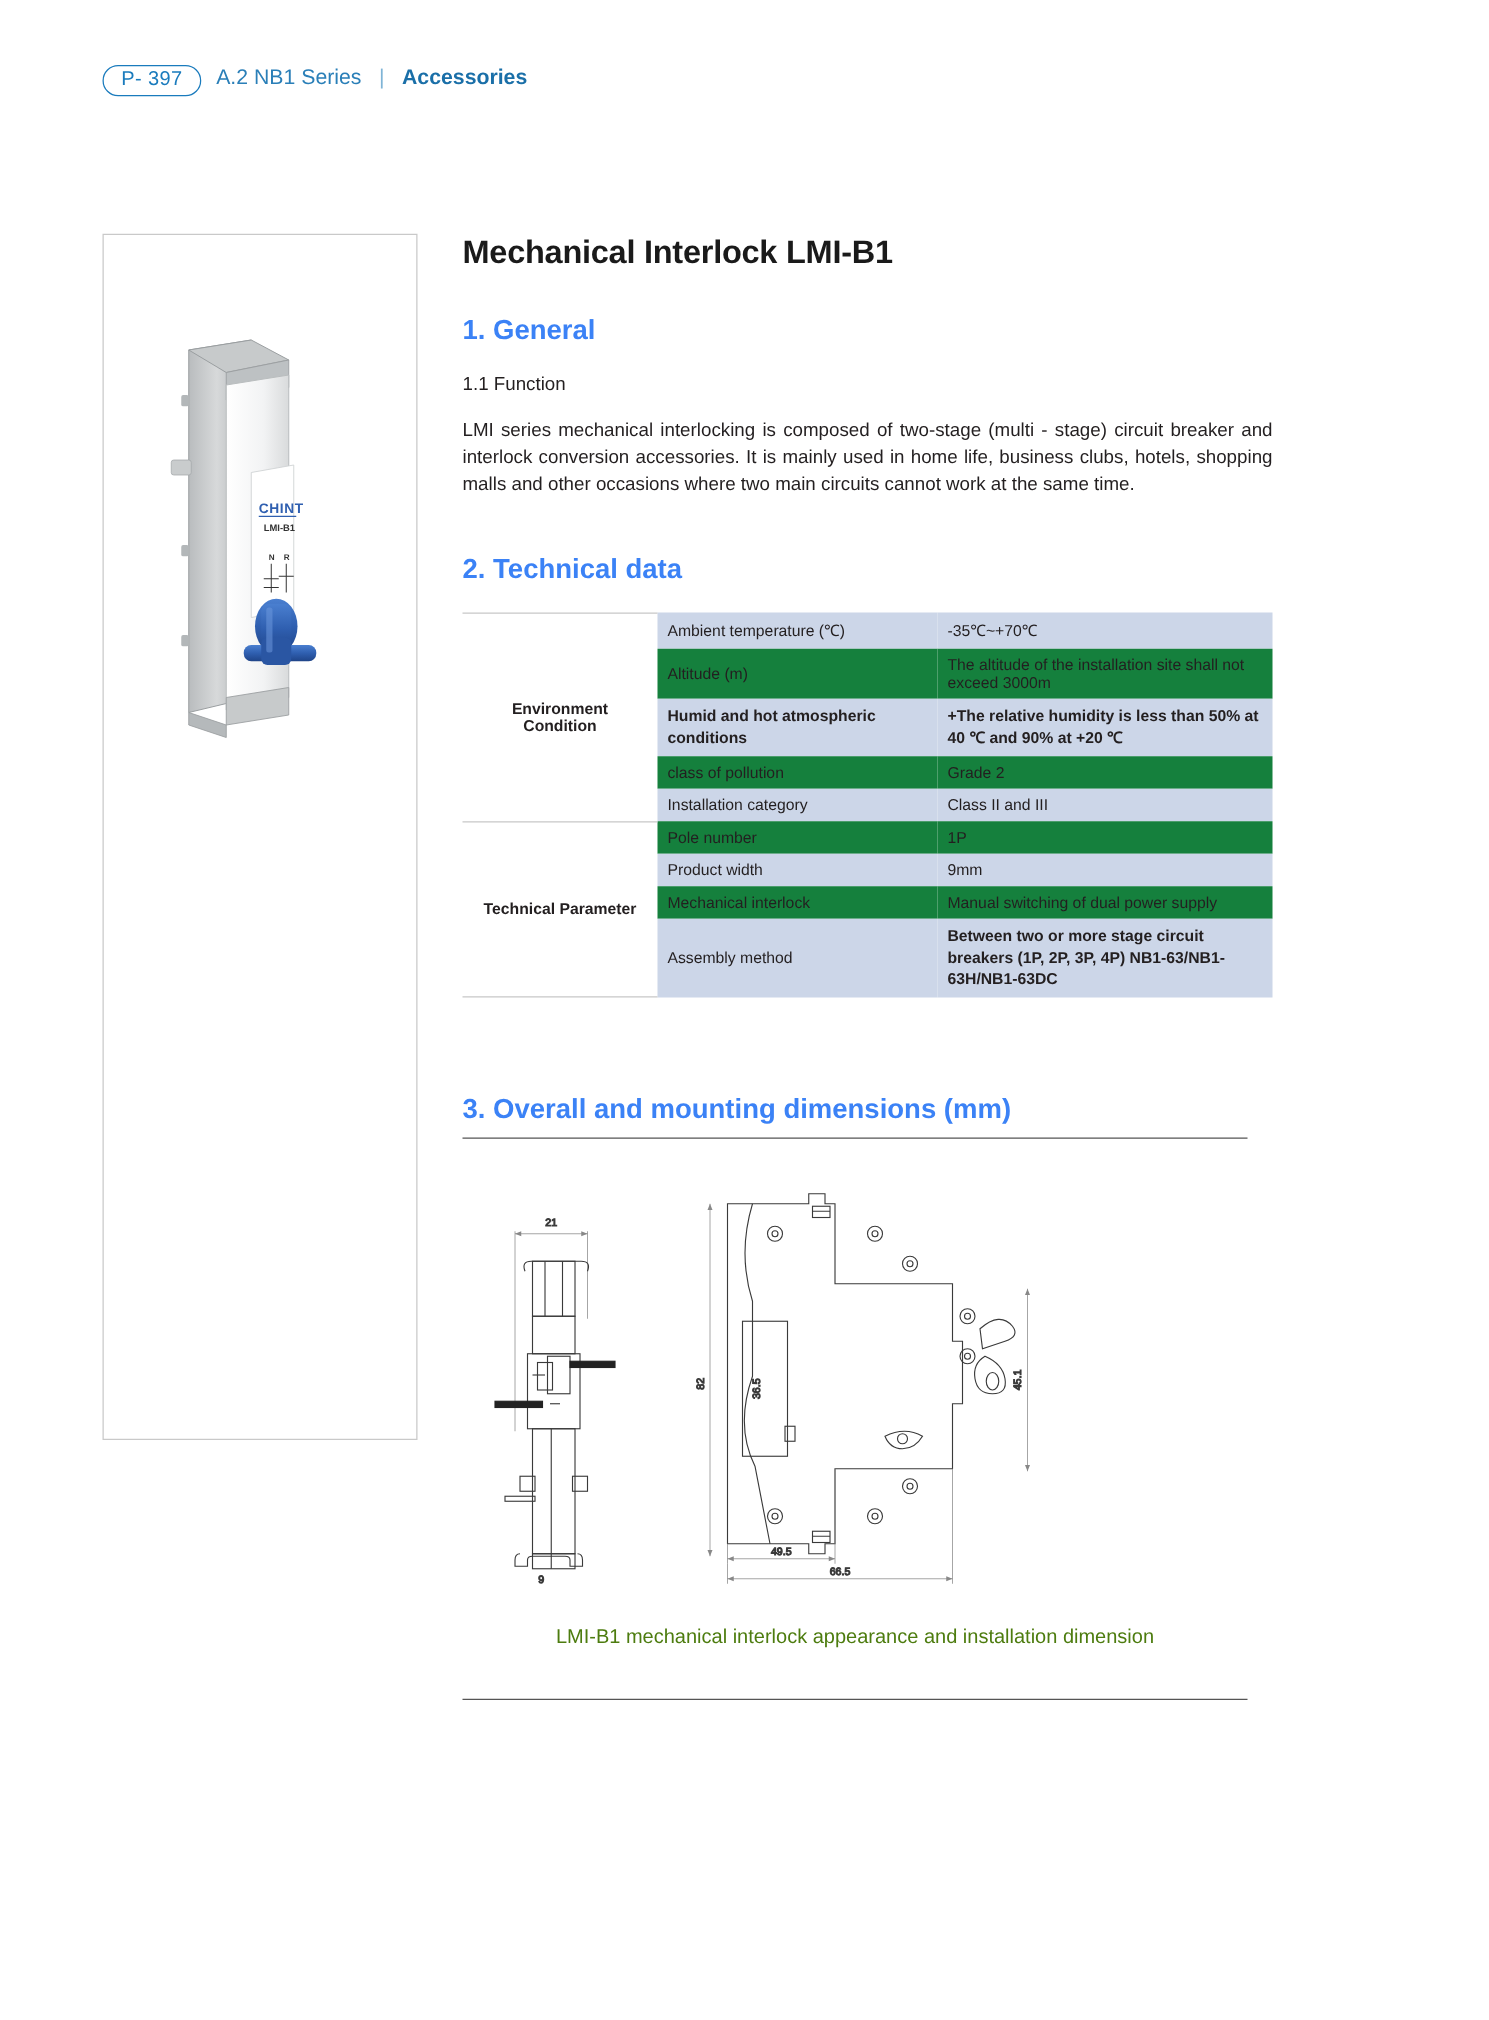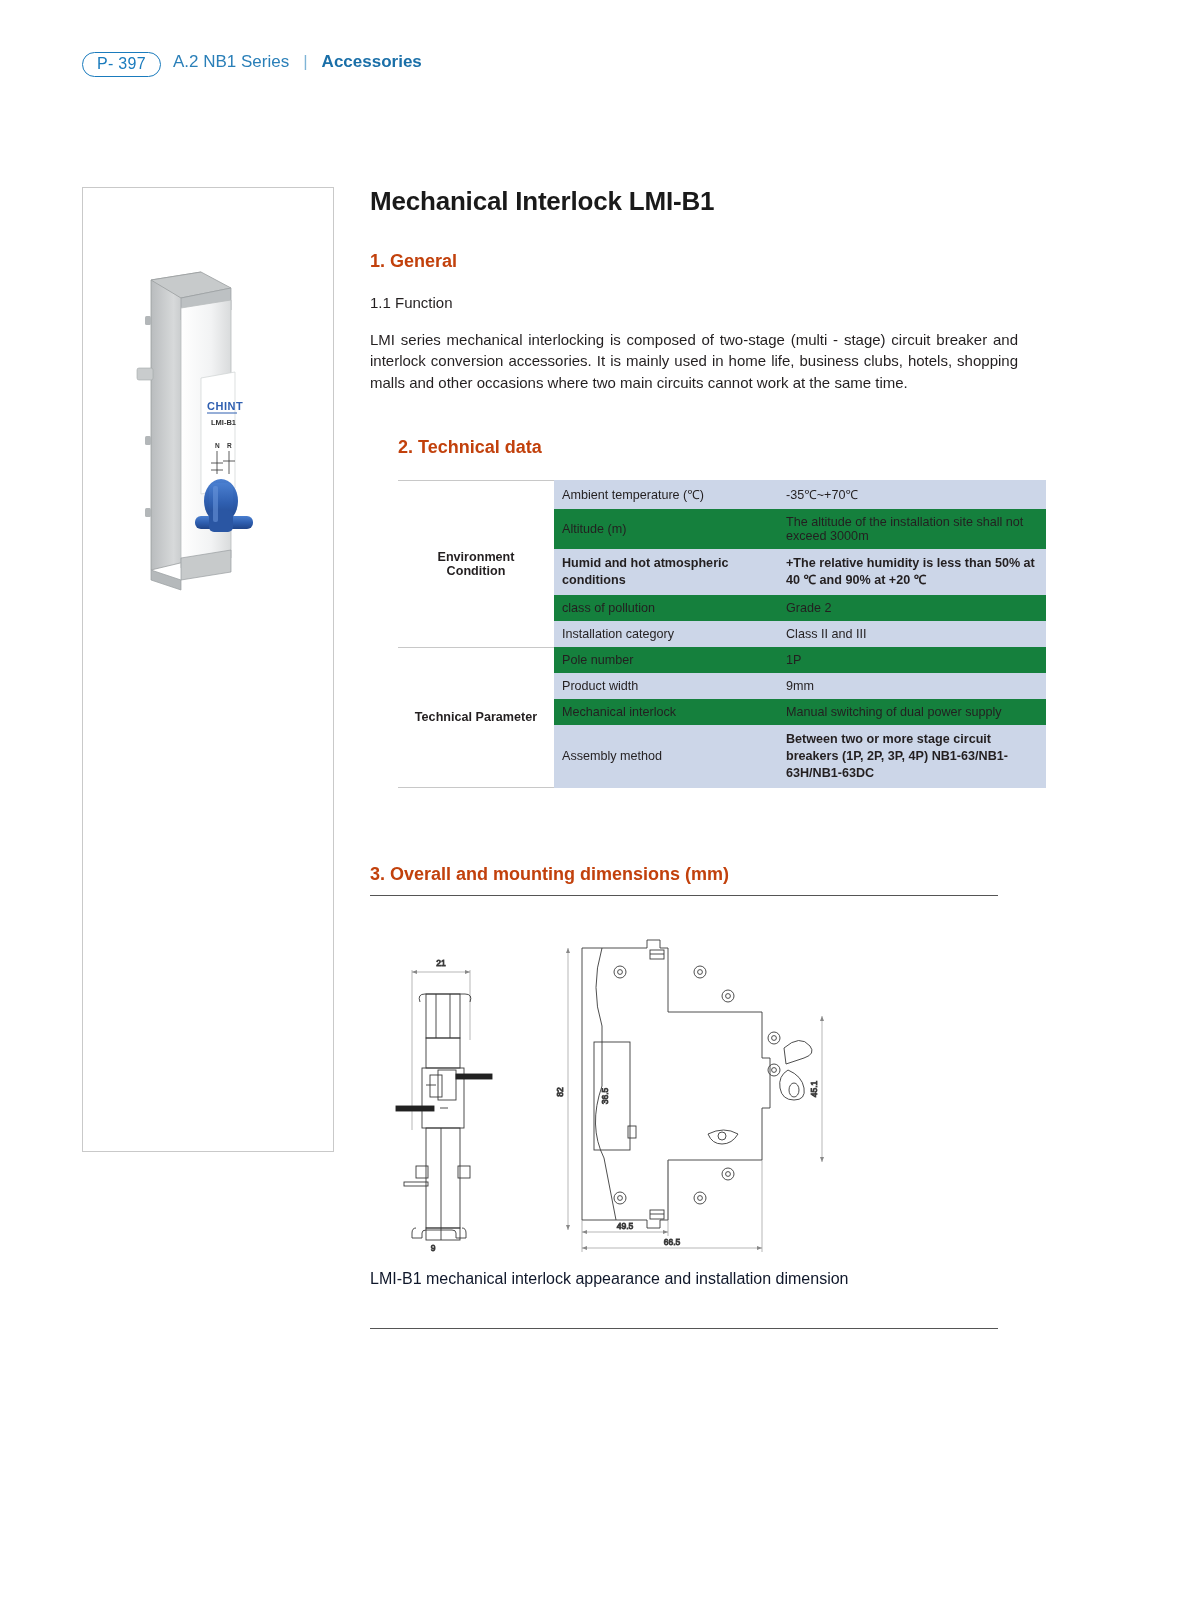--- a/index.html
+++ b/index.html
@@ -65,40 +65,40 @@
     width: 648px;
   }
   h1.title {
     font-size: 26px;
     font-weight: bold;
     margin: 0 0 34px 0;
     letter-spacing: -0.2px;
     color: #1a1a1a;
   }
   h2.section {
-    font-size: 18px;
+    font-size: 22px;
     font-weight: bold;
-    color: #c2410c;
+    color: #3b82f6;
     margin: 0 0 22px 0;
   }
   .subhead {
     font-size: 15px;
     margin: 0 0 18px 0;
     color: #231f20;
   }
   p.body {
     font-size: 15px;
     line-height: 1.42;
     margin: 0;
     text-align: justify;
     color: #231f20;
   }
 
   
-  .tech-wrap { margin-top: 44px; margin-left: 28px; }
+  .tech-wrap { margin-top: 44px; }
   table.tech {
     border-collapse: collapse;
     width: 648px;
     font-size: 12.6px;
     color: #231f20;
   }
   table.tech td {
     padding: 6px 8px;
     vertical-align: middle;
   }
@@ -130,23 +130,24 @@
     border-top: 1px solid #555;
     margin: 40px 0 0 0;
     width: 628px;
   }
   .drawings {
     position: relative;
     height: 330px;
     margin-top: 34px;
   }
   .caption {
+    text-align: center;
     font-size: 16px;
-    color: #0f172a;
-    margin-top: 10px;
+    color: #4d7c0f;
+    margin-top: 26px;
     width: 628px;
   }
   .dim-text {
     font-size: 8.5px;
     fill: #6b6b6b;
     font-family: "Liberation Sans", sans-serif;
   }
 </style>
 </head>
 <body>

